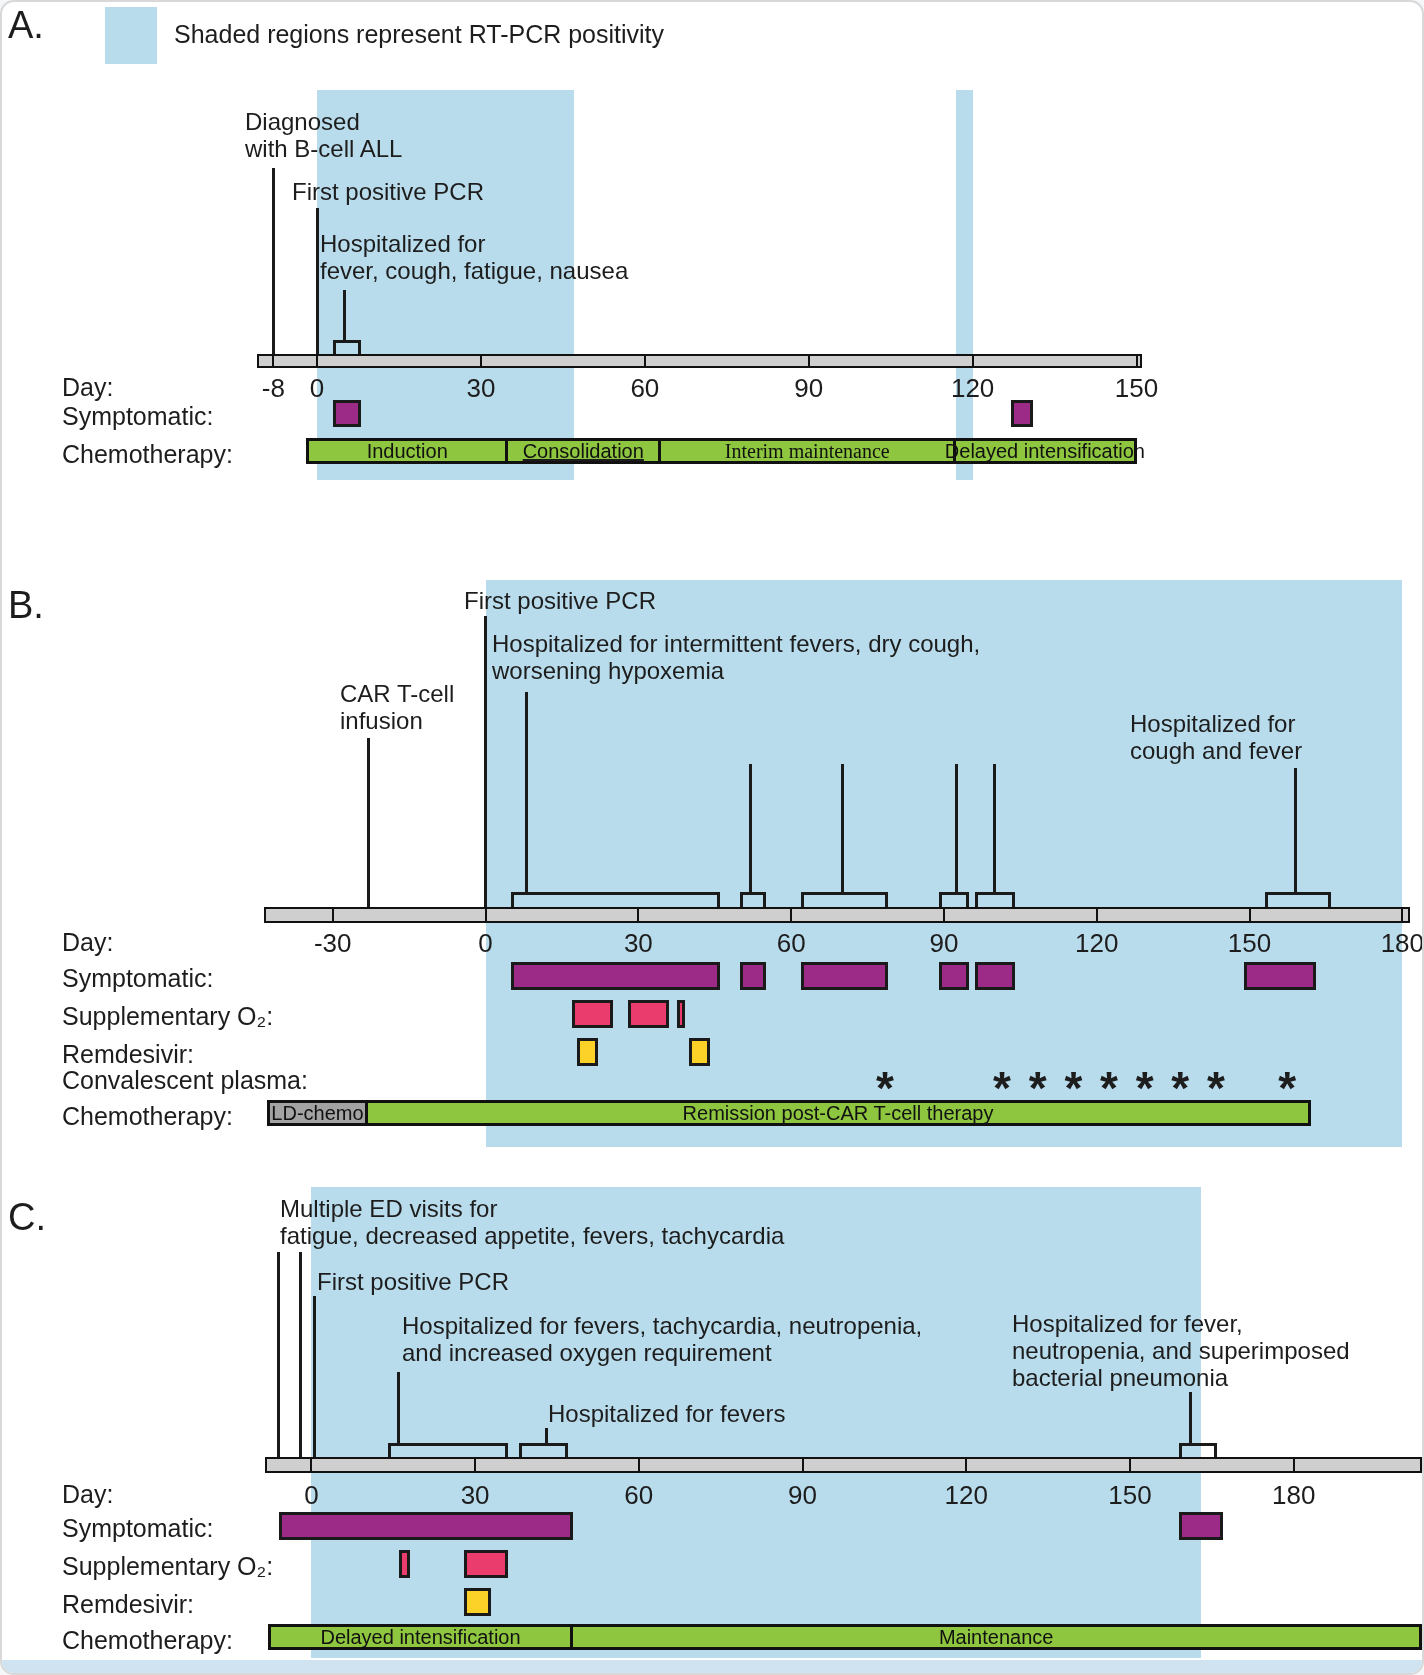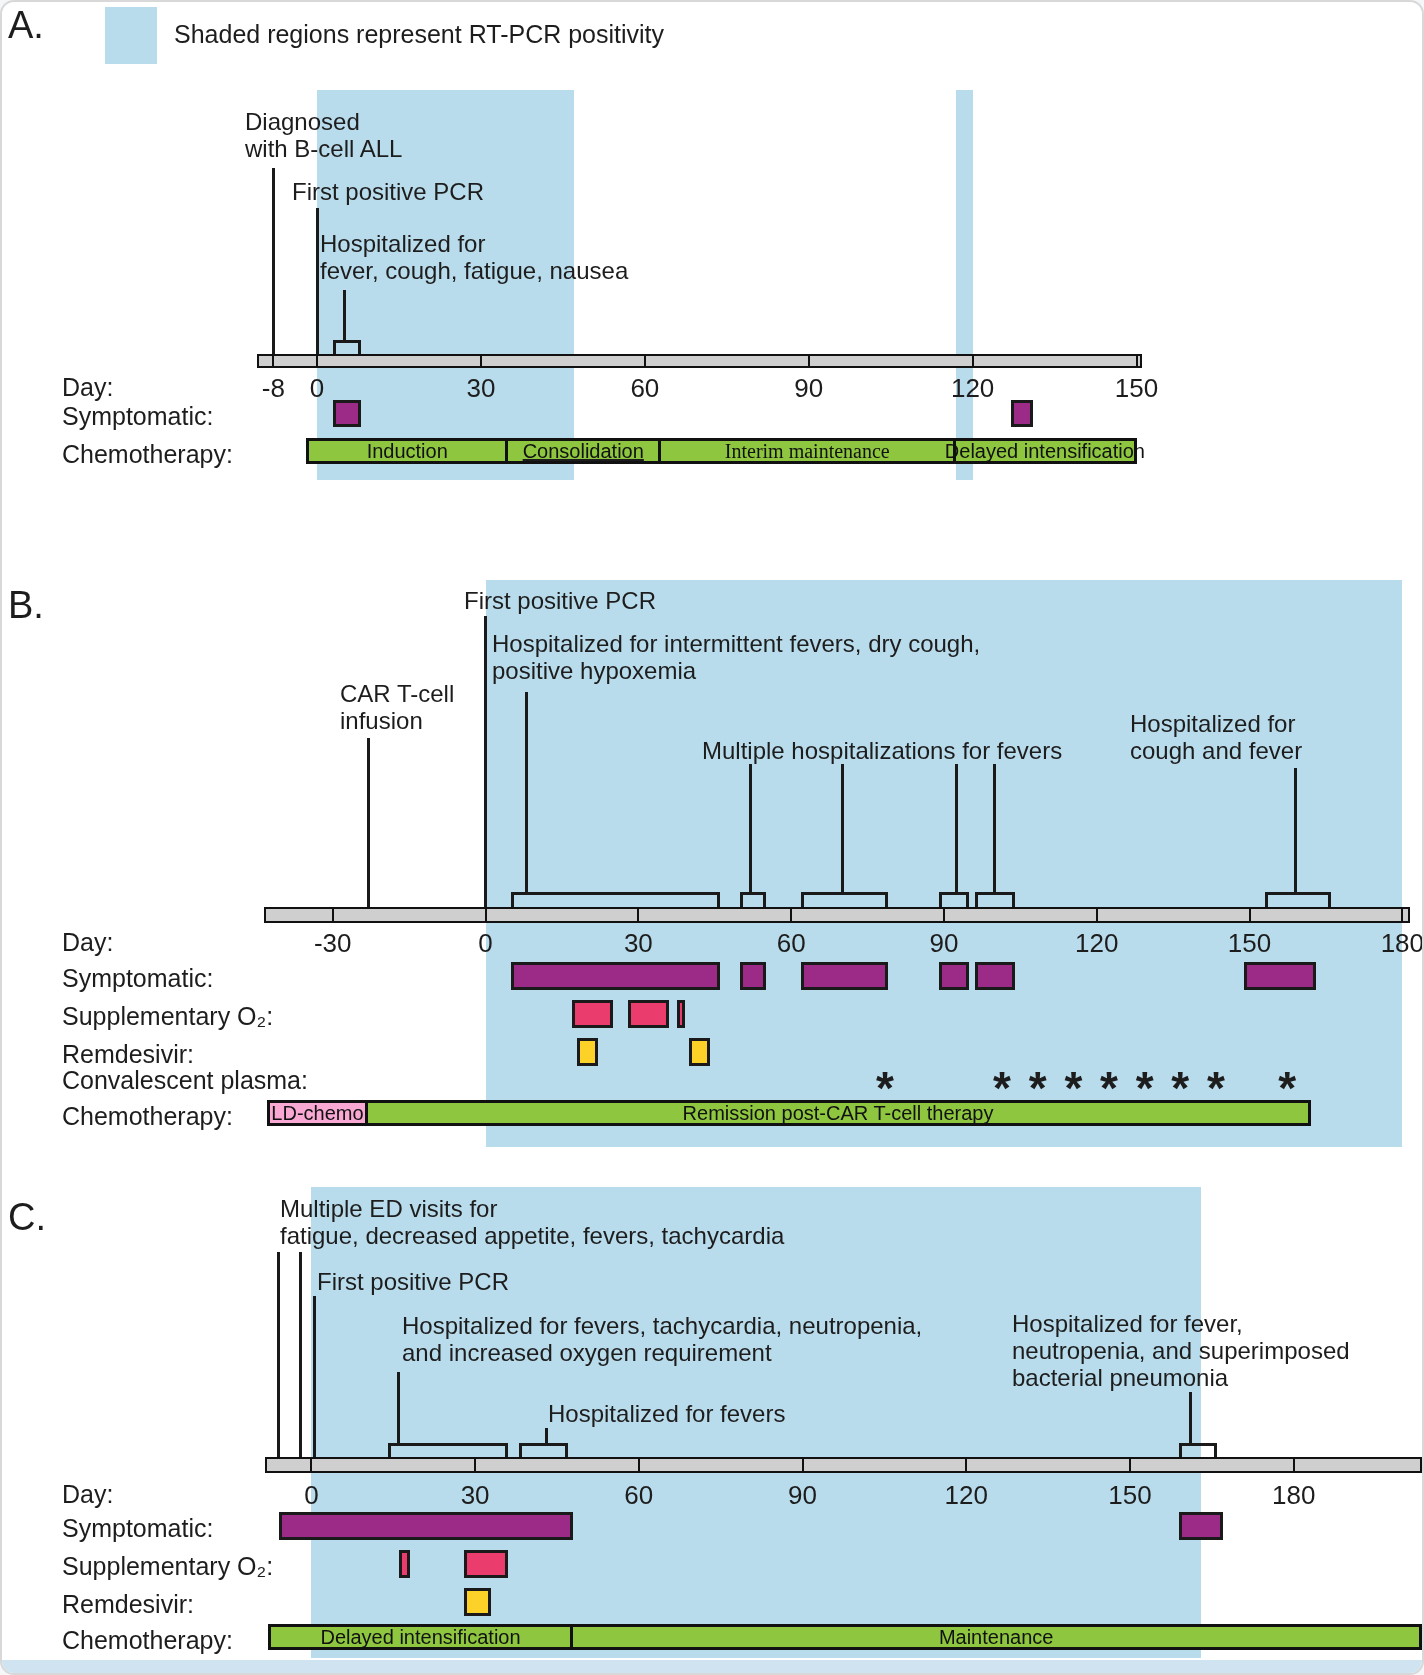--- a/index.html
+++ b/index.html
@@ -109,26 +109,25 @@
     <div class="rowlab" style="left: 60px; top: 1100px;">Chemotherapy:</div>
     <div class="bracket" style="left: 509.027px; width: 208.827px; top: 890px; height: 15px;"></div>
     <div class="bracket" style="left: 738.227px; width: 25.4667px; top: 890px; height: 15px;"></div>
     <div class="bracket" style="left: 799.347px; width: 86.5867px; top: 890px; height: 15px;"></div>
     <div class="bracket" style="left: 936.867px; width: 30.56px; top: 890px; height: 15px;"></div>
     <div class="bracket" style="left: 972.52px; width: 40.7467px; top: 890px; height: 15px;"></div>
     <div class="bracket" style="left: 1262.84px; width: 66.2133px; top: 890px; height: 15px;"></div>
     <div class="txt" style="left: 462px; top: 585px;">First positive PCR</div>
     <div class="evline" style="left: 482.06px; top: 614px; height: 291px;"></div>
     <div class="txt" style="left: 490px; top: 628px;">Hospitalized for intermittent fevers, dry cough,</div>
-    <div class="txt" style="left: 490px; top: 655px;">positive hypoxemia</div>
+    <div class="txt" style="left: 490px; top: 655px;">worsening hypoxemia</div>
     <div class="evline" style="left: 522.807px; top: 690px; height: 200px;"></div>
     <div class="txt" style="left: 338px; top: 678px;">CAR T-cell</div>
     <div class="txt" style="left: 338px; top: 705px;">infusion</div>
     <div class="evline" style="left: 364.913px; top: 736px; height: 169px;"></div>
-    <div class="txt" style="left: 700px; top: 735px;">Multiple hospitalizations for fevers</div>
     <div class="evline" style="left: 746.913px; top: 762px; height: 128px;"></div>
     <div class="evline" style="left: 838.593px; top: 762px; height: 128px;"></div>
     <div class="evline" style="left: 953.193px; top: 762px; height: 128px;"></div>
     <div class="evline" style="left: 991.393px; top: 762px; height: 128px;"></div>
     <div class="txt" style="left: 1128px; top: 708px;">Hospitalized for</div>
     <div class="txt" style="left: 1128px; top: 735px; text-align: center;">cough and fever</div>
     <div class="evline" style="left: 1291.9px; top: 766px; height: 124px;"></div>
     <div class="box" style="left: 509.027px; width: 208.827px; top: 960px; height: 28px; background: rgb(156, 43, 135);"></div>
     <div class="box" style="left: 738.227px; width: 25.4667px; top: 960px; height: 28px; background: rgb(156, 43, 135);"></div>
     <div class="box" style="left: 799.347px; width: 86.5867px; top: 960px; height: 28px; background: rgb(156, 43, 135);"></div>
@@ -142,21 +141,21 @@
     <div class="box" style="left: 687.293px; width: 20.3733px; top: 1036px; height: 28px; background: rgb(252, 210, 40);"></div>
     <div class="ast" style="left: 873.933px; top: 1063px;">*</div>
     <div class="ast" style="left: 991.08px; top: 1063px;">*</div>
     <div class="ast" style="left: 1026.73px; top: 1063px;">*</div>
     <div class="ast" style="left: 1062.39px; top: 1063px;">*</div>
     <div class="ast" style="left: 1098.04px; top: 1063px;">*</div>
     <div class="ast" style="left: 1133.69px; top: 1063px;">*</div>
     <div class="ast" style="left: 1169.35px; top: 1063px;">*</div>
     <div class="ast" style="left: 1205px; top: 1063px;">*</div>
     <div class="ast" style="left: 1276.31px; top: 1063px;">*</div>
-    <div class="chemo" style="left: 264.547px; width: 101.867px; top: 1098px; height: 26px; background: #f9a8d4;">
+    <div class="chemo" style="left: 264.547px; width: 101.867px; top: 1098px; height: 26px; background: #a3a3a3;">
       <span class="chemolab">LD-chemo</span>
     </div>
     <div class="chemo" style="left: 363.413px; width: 945.267px; top: 1098px; height: 26px; background: rgb(142, 198, 63);">
       <span class="chemolab">Remission post-CAR T-cell therapy</span>
     </div>
     <div class="blue" style="left: 309.389px; width: 889.58px; top: 1185px; height: 471px; background: rgb(185, 220, 236);"></div>
     <div class="panel-letter" style="left: 6px; top: 1194px;">C.</div>
     <div class="tbar" style="left: 263px; top: 1455px; width: 1157px; height: 16px; background: rgb(207, 207, 207);"></div>
     <div class="tick" style="left: 308.389px; top: 1455px; height: 16px;"></div>
     <div class="ticklab" style="left: 264.389px; top: 1478px;">0</div>

